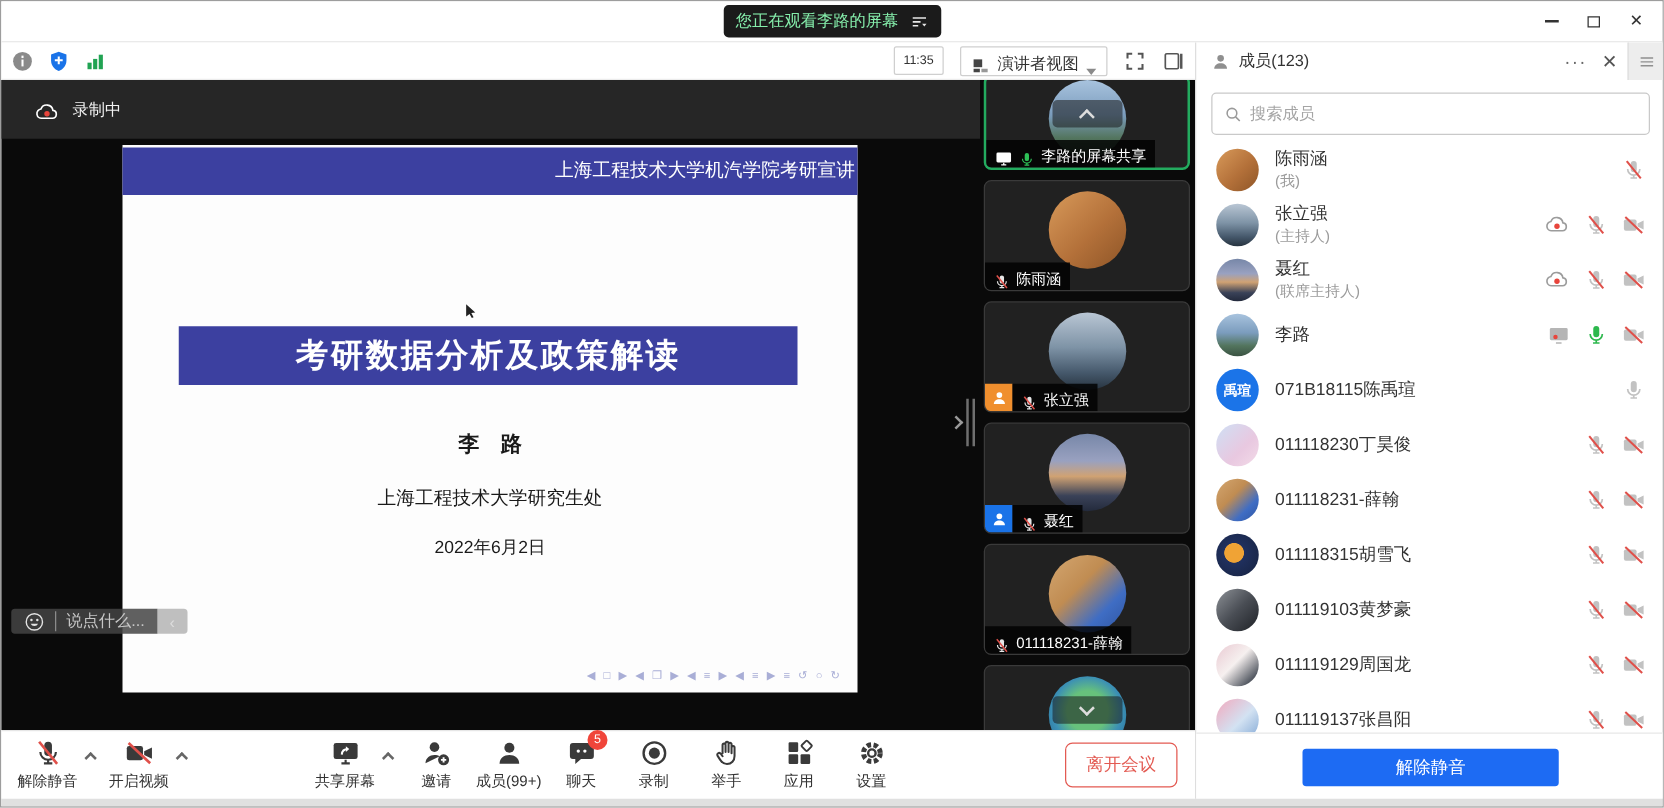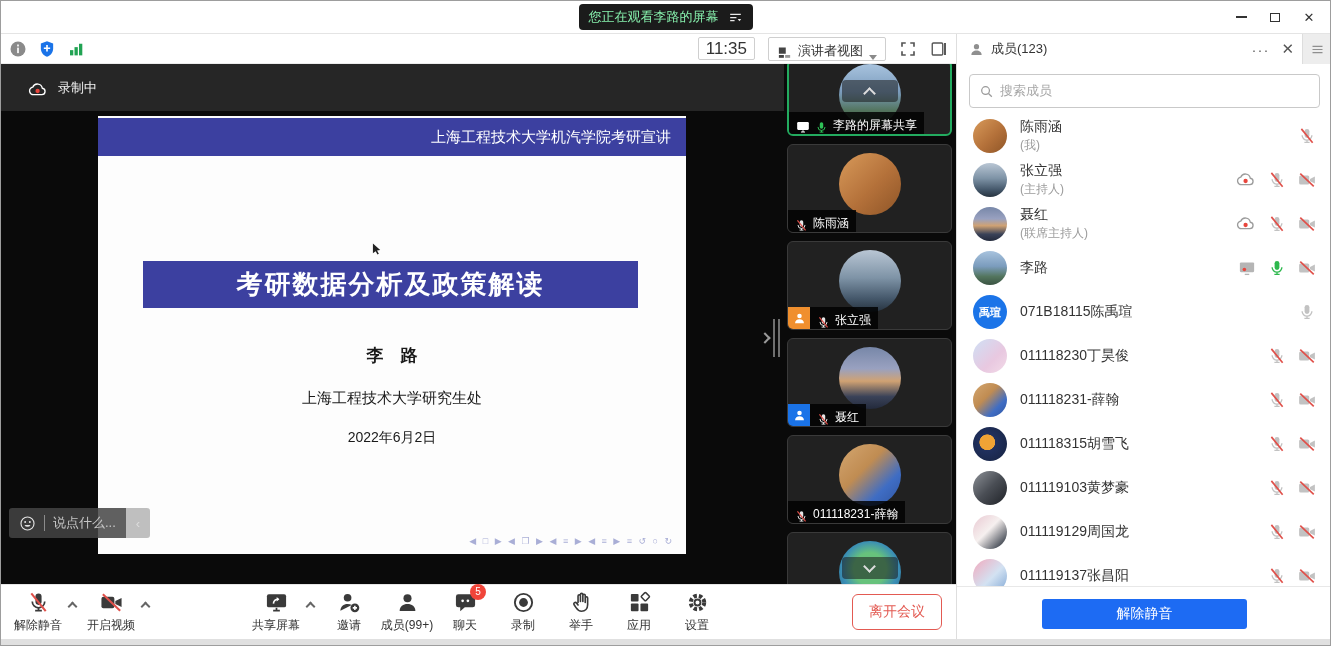--- a/index.html
+++ b/index.html
@@ -14,39 +14,39 @@
   .watch-pill .ic{color:#e8e8e8}
   .win-controls{position:absolute;right:4px;top:0;height:32px;display:flex}
   .win-btn{width:34px;height:32px;display:flex;align-items:center;justify-content:center;color:#333;font-size:13px;cursor:pointer}
   .glyph-min{width:11px;height:2px;background:#333}
   .glyph-max{width:10px;height:9px;border:1.4px solid #333}
 
   
   .toolbar2{position:absolute;left:0;top:33px;width:955px;height:30px;background:#fff;border-bottom:1px solid #ececec;display:flex;align-items:center;padding:0 8px}
   .tb2-left{display:flex;align-items:center;gap:11px}
   .tb2-right{margin-left:auto;display:flex;align-items:center;gap:13px}
-  .time-box{border:1px solid #cfcfcf;border-radius:2px;height:23px;line-height:21px;padding:0 7px;font-size:17px;color:#333}
+  .time-box{border:1px solid #cfcfcf;border-radius:2px;height:23px;line-height:21px;padding:0 7px;font-size:10px;color:#333}
   .view-btn{border:1px solid #cfcfcf;border-radius:2px;height:24px;display:flex;align-items:flex-end;gap:6px;padding:0 8px;font-size:13px;color:#333;cursor:pointer}
   .caret-down{width:0;height:0;border-left:4px solid transparent;border-right:4px solid transparent;border-top:5px solid #8a8a8a}
 
   
   .share{position:absolute;left:0;top:63px;width:783px;height:520px;background:#0a0a0a;overflow:hidden}
   .recbar{position:absolute;left:0;top:0;width:783px;height:47px;background:#262626;display:flex;align-items:center;padding-left:27px;gap:10px;color:#f2f2f2;font-size:13px}
   .cloud-wrap{position:relative;width:20px;height:16px;color:#fff}
 
   .slide{position:absolute;left:97px;top:52px;width:588px;height:438px;background:#fdfdfd}
-  .slide-band{position:absolute;left:0;top:2px;width:100%;height:38px;background:#3c40a0;color:#fff;font-size:15px;line-height:38px;text-align:right;padding-right:15px}
+  .slide-band{position:absolute;left:0;top:2px;width:100%;height:38px;background:#3c40a0;color:#fff;font-size:15px;line-height:38px;text-align:right;padding-right:2px}
   .slide-titlebox{position:absolute;left:45px;top:145px;width:495px;height:47px;background:#3c40a0;color:#fff;font-size:26px;font-weight:bold;line-height:47px;text-align:center;letter-spacing:2px}
   .slide-author{position:absolute;left:0;top:228px;width:100%;text-align:center;font-size:17px;font-weight:600;color:#1a1a1a}
   .slide-affil{position:absolute;left:0;top:273px;width:100%;text-align:center;font-size:15px;color:#1a1a1a}
   .slide-date{position:absolute;left:0;top:313px;width:100%;text-align:center;font-size:14px;color:#1a1a1a}
   .slide-nav{position:absolute;right:12px;bottom:8px;font-size:9px;color:#a9aed6;letter-spacing:2px}
   .cursor{position:absolute;left:272px;top:126px;color:#222}
 
-  .chatbar{position:absolute;left:8px;top:444px;height:30px;display:flex;cursor:pointer}
+  .chatbar{position:absolute;left:8px;top:423px;height:20px;display:flex;cursor:pointer}
   .chat-main{display:flex;align-items:center;gap:8px;background:rgba(68,68,68,.85);border-radius:3px 0 0 3px;padding:0 10px;color:#c6c6c6;font-size:13px}
   .chat-div{width:1px;height:16px;background:#8b8b8b}
   .chat-collapse{width:24px;background:rgba(130,130,130,.5);border-radius:0 3px 3px 0;display:flex;align-items:center;justify-content:center;color:#ddd;font-size:13px}
   .strip-handle{position:absolute;right:4px;top:255px;display:flex;align-items:center;gap:4px}
   .chev-right{width:8px;height:8px;border-top:2px solid #9a9a9a;border-right:2px solid #9a9a9a;transform:rotate(45deg)}
   .hbars{display:flex;gap:3px}
   .hbars i{display:block;width:2px;height:38px;background:#6f6f6f}
 
   
   .strip{position:absolute;left:783px;top:63px;width:172px;height:520px;background:#0a0a0a;overflow:hidden}

